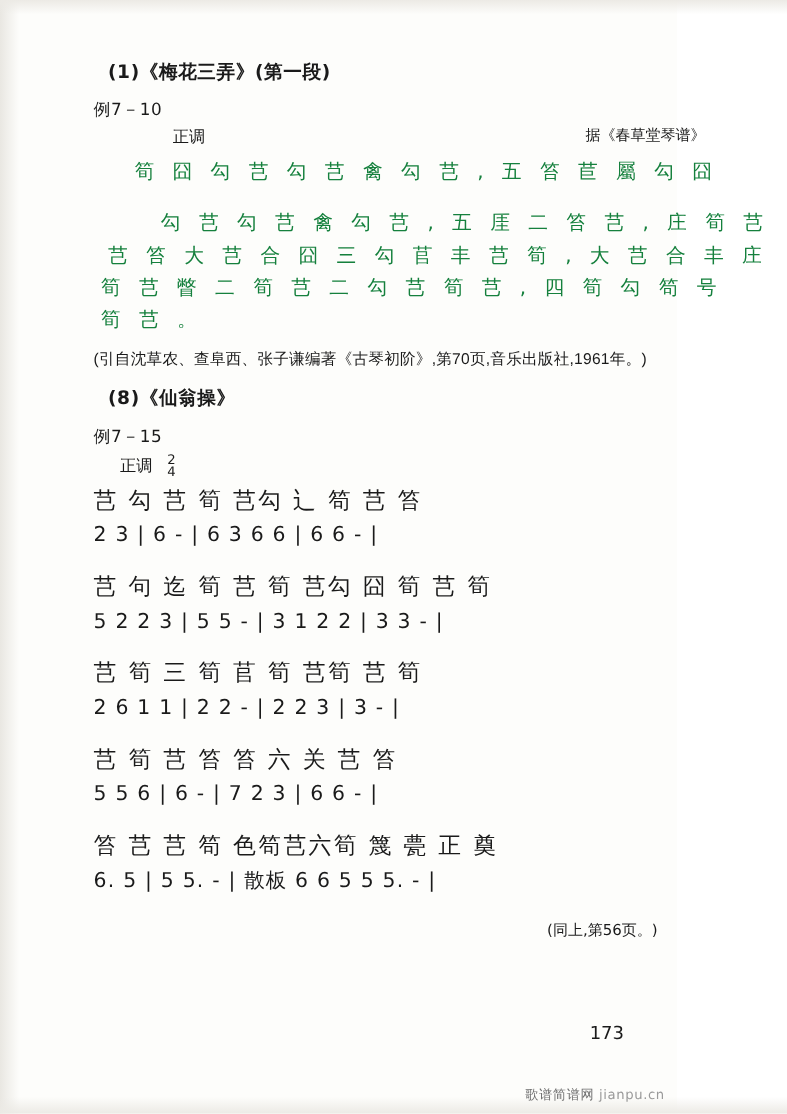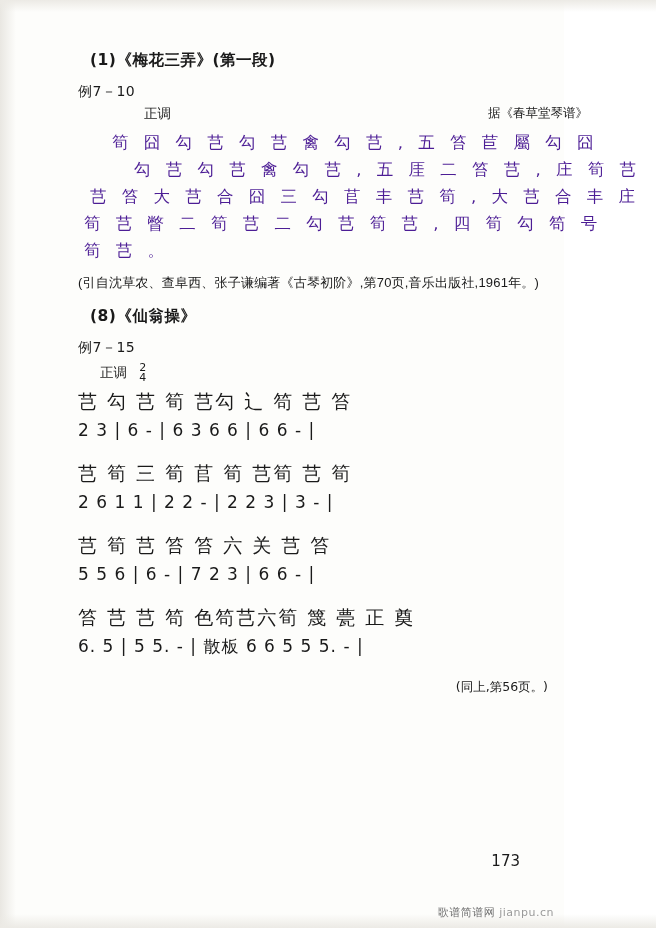--- a/index.html
+++ b/index.html
@@ -90,21 +90,21 @@
   
   .tab-block {
     margin: 4px 0 6px 0;
   }
   .tab-line {
     font-family: "DejaVu Sans", sans-serif;
     font-size: 16.5px;
     line-height: 27px;
     letter-spacing: 5px;
     white-space: nowrap;
-    color: #4c1d95;
+    color: #15803d;
     text-align: left;
   }
   .tab-line.indent1 { padding-left: 34px; }
   .tab-line.indent2 { padding-left: 12px; }
   .tab-line.indent3 { padding-left: 6px; }
 
   .cite {
     font-size: 13px;
     font-family: Liberation Sans, sans-serif;
     margin: 10px 0 14px 0;
@@ -193,21 +193,21 @@
 
     <div class="example-label">例7－10</div>
 
     <div class="mode-row">
       <span class="mode-name">正调</span>
       <span class="source-note">据《春草堂琴谱》</span>
     </div>
 
     <div class="tab-block">
       <div class="tab-line indent1">筍 囧 勾 芑 勾 芑 禽 勾 芑 , 五 笞 苣 屬 勾 囧</div>
-      <div class="tab-line indent2" style="padding-left:56px;">勾 芑 勾 芑 禽 勾 芑 , 五 厓 二 笞 芑 , 庄 筍 芑</div>
+      <div class="tab-line indent2" style="padding-left:56px;margin-top:16px;">勾 芑 勾 芑 禽 勾 芑 , 五 厓 二 笞 芑 , 庄 筍 芑</div>
       <div class="tab-line indent2">芑 笞 大 芑 合 囧 三 勾 苢 丰 芑 筍 , 大 芑 合 丰 庄</div>
       <div class="tab-line indent3">筍 芑 瞥 二 筍 芑 二 勾 芑 筍 芑 , 四 筍 勾 笱 号</div>
       <div class="tab-line indent3">筍 芑 。</div>
     </div>
 
     <div class="cite">(引自沈草农、查阜西、张子谦编著《古琴初阶》,第70页,音乐出版社,1961年。)</div>
 
     <div class="section-title" style="margin-top:14px;">(8)《仙翁操》</div>
 
     <div class="example-label">例7－15</div>
@@ -220,20 +220,24 @@
       </span>
     </div>
 
     <div class="score">
 
       <div class="sys">
         <div class="sys-tab">芑      勾    芑    筍        芑勾 辶 笱   芑   笞</div>
         <div class="sys-num">2      3  | 6  -   | 6 3 6 6 | 6 6  -  |</div>
       </div>
 
+      <div class="sys">
+        <div class="sys-tab">芑 句 迄 筍   芑   筍      芑勾 囧 筍    芑  筍</div>
+        <div class="sys-num">5 2 2 3  | 5 5  - | 3 1 2 2 | 3 3  - |</div>
+      </div>
 
       <div class="sys">
         <div class="sys-tab">芑 筍 三 筍   苢  筍      芑筍 芑      筍</div>
         <div class="sys-num">2 6 1 1 | 2 2  -  | 2 2 3 | 3  -  |</div>
       </div>
 
       <div class="sys">
         <div class="sys-tab">芑 筍 芑     笞            笞 六 关   芑 笞</div>
         <div class="sys-num">5 5 6 | 6  -   | 7 2 3 | 6 6  -  |</div>
       </div>

